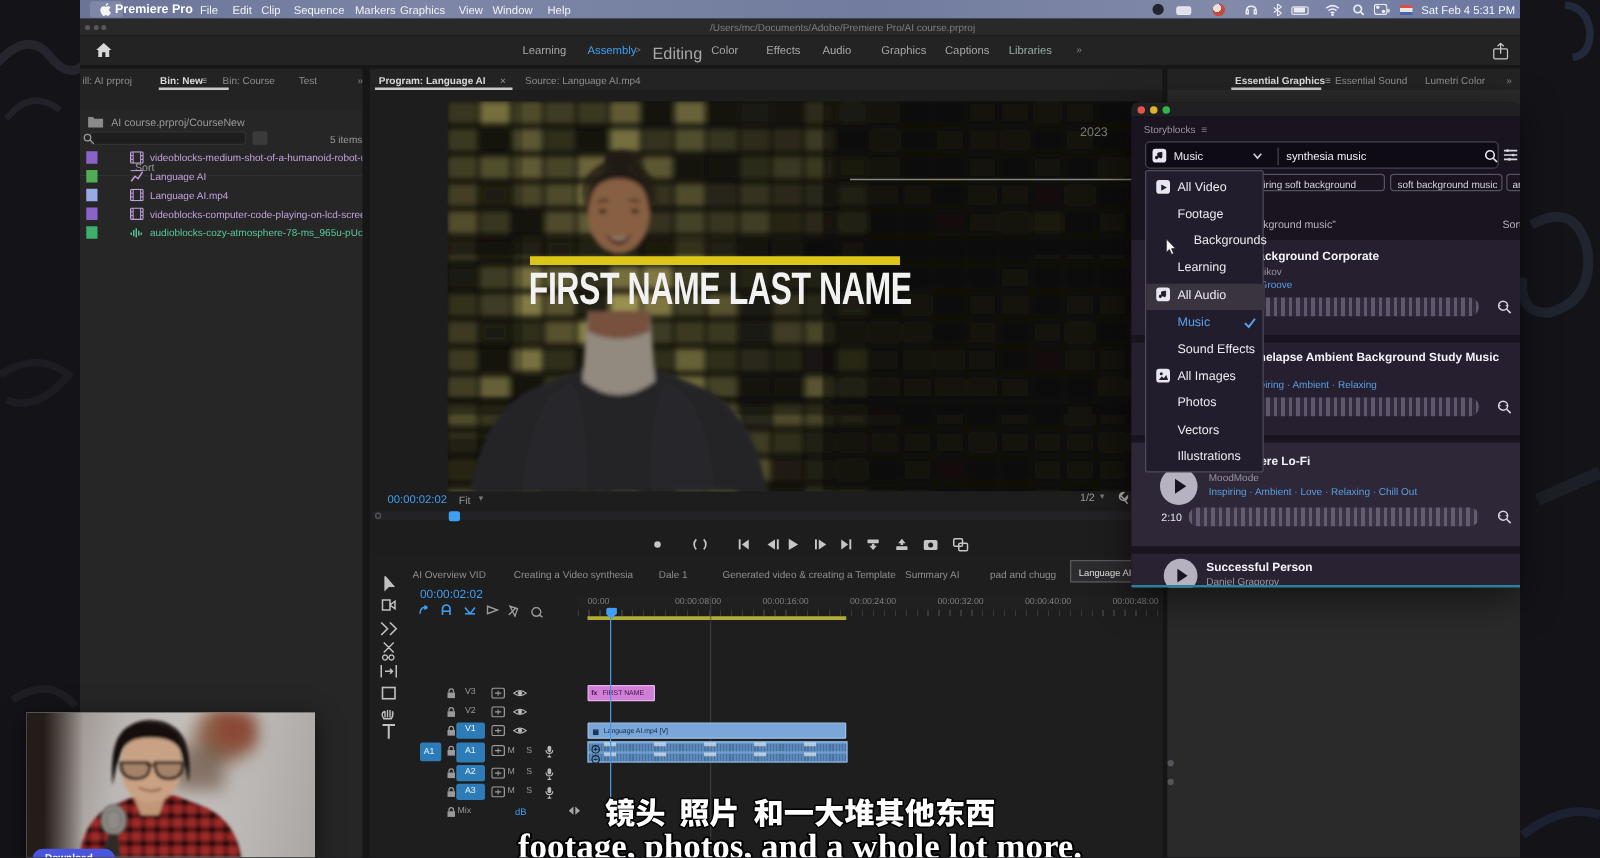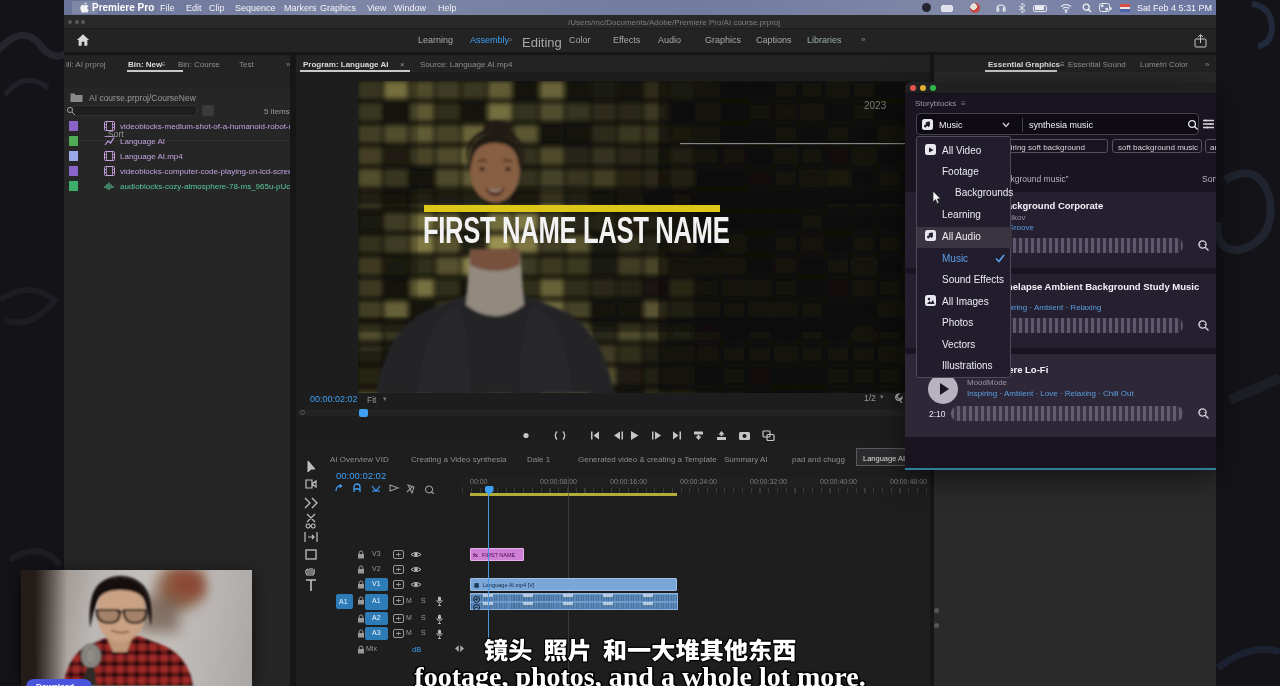--- a/index.html
+++ b/index.html
@@ -871,20 +871,28 @@
   <span class="tx" style="left:62px;top:24px;font-size:8px;color:#9a95a4">MoodMode</span>
   <span class="tx" style="left:62px;top:35px;font-size:8px;color:#5a9fe0">Inspiring · Ambient · Love · Relaxing · Chill Out</span>
   <span class="tx" style="left:24px;top:55px;font-size:8.5px;color:#e8e5ee">2:10</span>
   <div class="abs" style="left:46px;top:52px;width:232px;height:15px;border-radius:7px;filter:blur(0.6px);background:repeating-linear-gradient(90deg,rgba(154,146,168,0.5) 0 3px,rgba(154,146,168,0.1) 3px 6px)"></div>
   <svg class="abs" style="left:292px;top:53px" width="13" height="13" viewBox="0 0 13 13">
           <circle cx="5.5" cy="5.5" r="3.6" stroke="#d8d5de" stroke-width="1.2" fill="none"></circle>
           <path d="M8.2 8.2 L11.5 11.5" stroke="#d8d5de" stroke-width="1.3"></path>
           <path d="M1.5 5.5 h2 m 4 0 h2" stroke="#d8d5de" stroke-width="0.8"></path>
         </svg>
  </div>
+ <div class="abs" style="left:0;top:361px;width:311px;height:25px;background:#292233">
+  <div class="abs" style="left:26px;top:4px;width:27px;height:27px;border-radius:50%;background:rgba(230,226,238,0.75)"></div>
+  <svg class="abs" style="left:36px;top:11px" width="10" height="13" viewBox="0 0 11 14">
+          <path d="M1 1 L10 7 L1 13 Z" fill="#19141f"></path>
+        </svg>
+  <span class="tx" style="left:60px;top:6px;font-size:9.5px;font-weight:bold;color:#f4f2f8">Successful Person</span>
+  <span class="tx" style="left:60px;top:18px;font-size:8px;color:#9a95a4">Daniel Gragorov</span>
+ </div>
  <div class="abs" style="left:0;top:386px;width:311px;height:2.5px;background:#2e7f9e"></div>
 
  <div class="abs" style="left:11px;top:54px;width:95px;height:242px;background:#221d2c;border:1px solid #4e4a57;border-radius:2px">
   <span class="abs" style="left:8px;top:7px;width:11px;height:11px;background:#e8e6ee;border-radius:2.5px"></span>
   <svg class="abs" style="left:11px;top:10px" width="6" height="6" viewBox="0 0 6 6">
           <path d="M1 0.5 L5.5 3 L1 5.5 Z" fill="#221d2c"></path>
         </svg>
   <span class="tx" style="left:25px;top:8px;font-size:10px;color:#eceaf0">All Video</span>
   <span class="tx" style="left:25px;top:29px;font-size:10px;color:#eceaf0">Footage</span>
   <span class="tx" style="left:38px;top:50px;font-size:10px;color:#eceaf0">Backgrounds</span>

